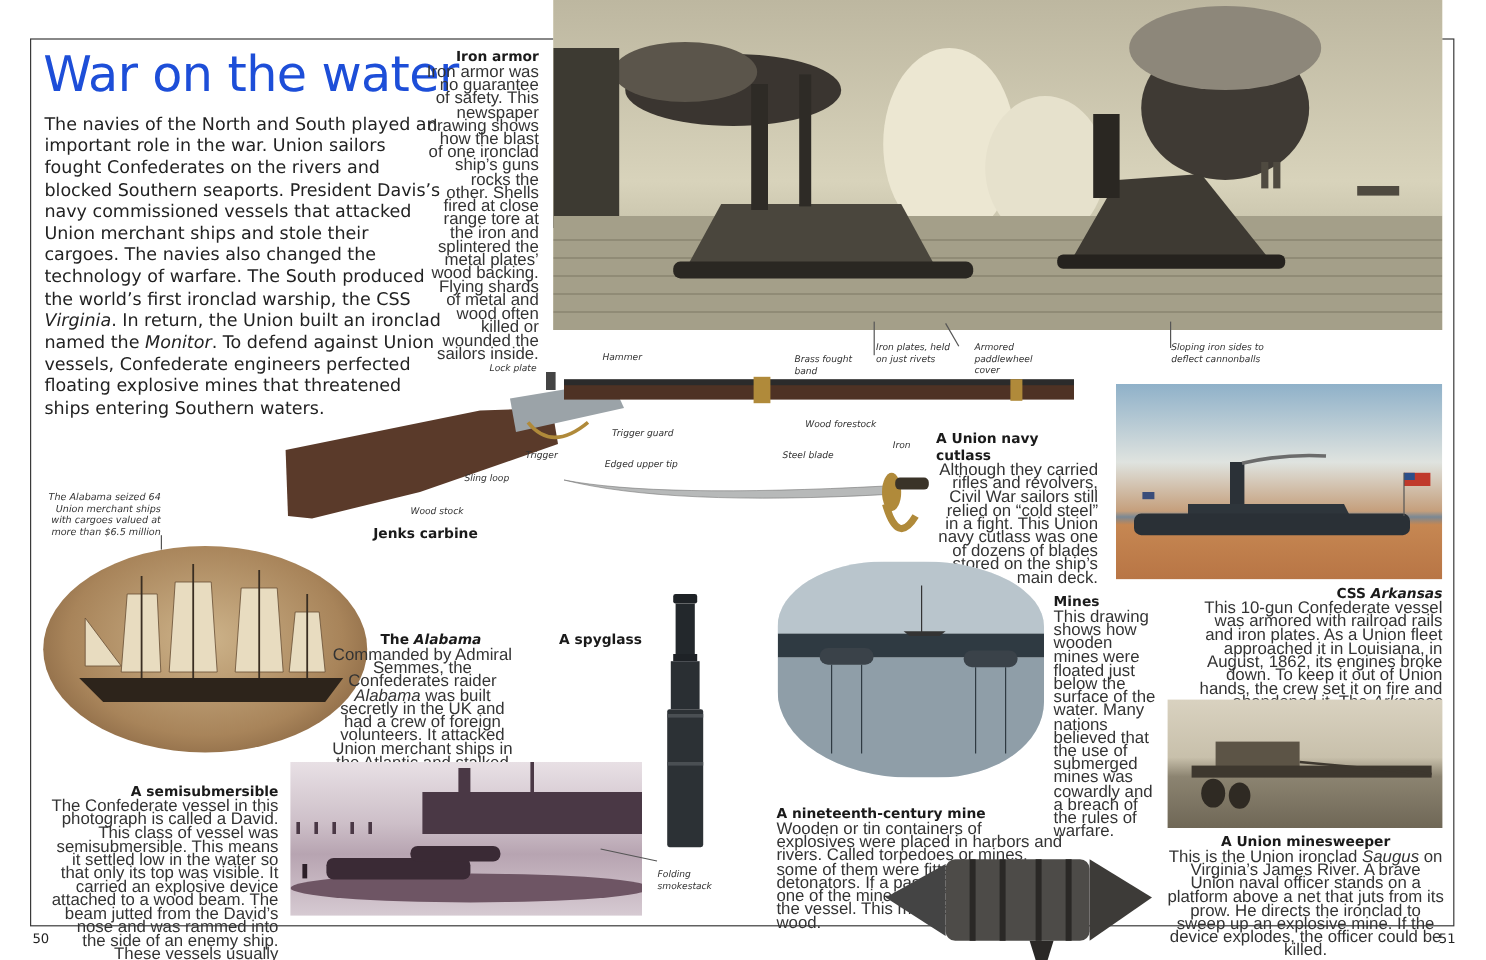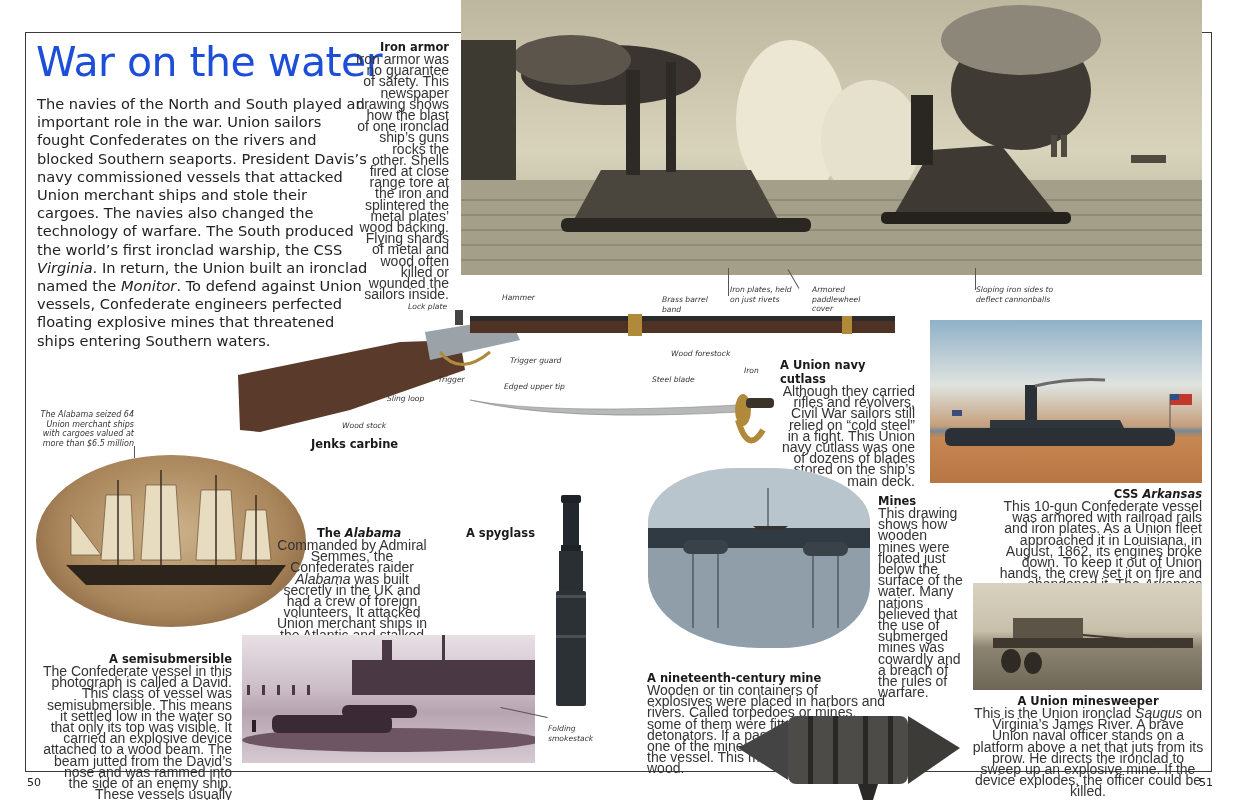--- a/index.html
+++ b/index.html
@@ -94,21 +94,21 @@
     <rect x="240" y="16" width="425" height="5" fill="#2b2b2b"></rect>
     <rect x="398" y="14" width="14" height="22" fill="#b08a3a"></rect>
     <rect x="612" y="16" width="10" height="18" fill="#b08a3a"></rect>
 
     <path d="M210,52 q20,25 50,0" stroke="#b08a3a" stroke-width="3" fill="none"></path>
     <rect x="225" y="10" width="8" height="15" fill="#444"></rect>
   </svg>
 </div>
 <div class="abs lbl" style="left:408px;top:302px;">Lock plate</div>
 <div class="abs lbl" style="left:502px;top:293px;">Hammer</div>
-<div class="abs lbl" style="left:662px;top:295px;width:55px;">Brass barrel band</div>
+<div class="abs lbl" style="left:662px;top:295px;width:55px;">Brass fought band</div>
 <div class="abs lbl" style="left:510px;top:356px;">Trigger guard</div>
 <div class="abs lbl" style="left:671px;top:349px;">Wood forestock</div>
 <div class="abs lbl" style="left:438px;top:375px;">Trigger</div>
 <div class="abs lbl" style="left:387px;top:394px;">Sling loop</div>
 <div class="abs lbl" style="left:342px;top:421px;">Wood stock</div>
 
 <div class="img" style="left:468px;top:380px;width:310px;height:85px;">
   <svg width="310" height="85" viewBox="0 0 310 85">
     <path d="M2,20 Q80,35 270,25 L272,32 Q90,42 2,20 Z" fill="#b7b9b9" stroke="#777" stroke-width="0.5"></path>
     <ellipse cx="275" cy="30" rx="8" ry="16" fill="#b08a3a"></ellipse>

